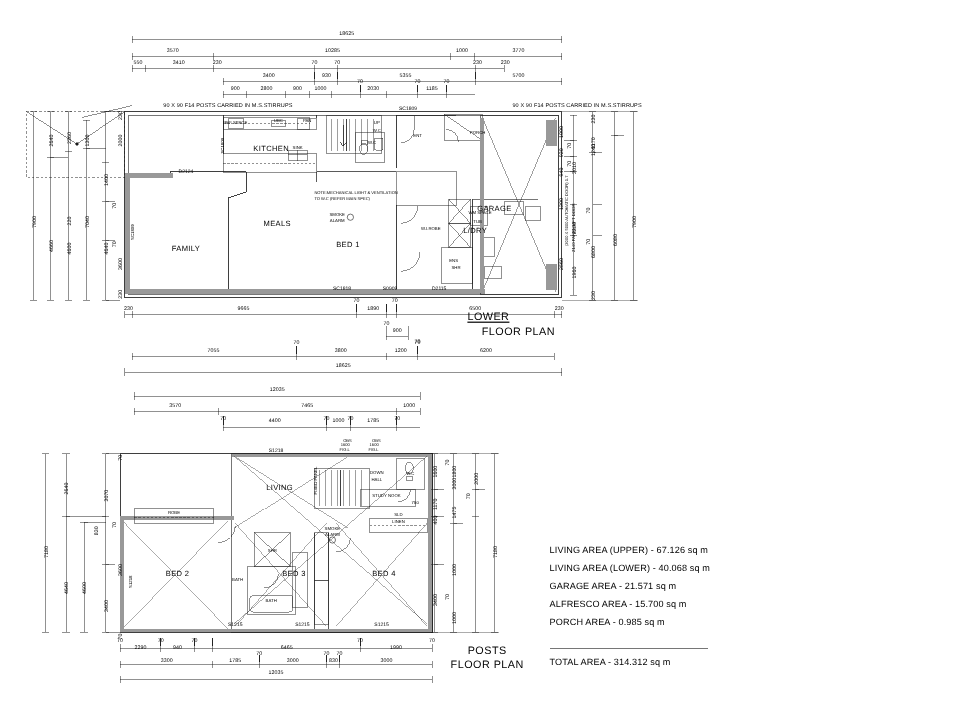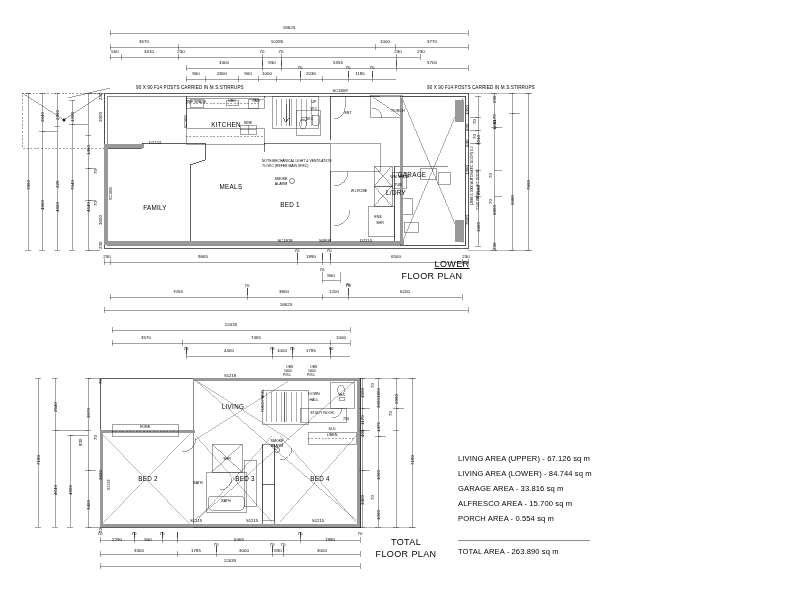--- a/index.html
+++ b/index.html
@@ -540,21 +540,21 @@
 
 <div class="lbl dim dim-c" style="left:178px;top:290px;">7055</div>
 <div class="lbl dim dim-c" style="left:247px;top:284px;">70</div>
 <div class="lbl dim dim-c" style="left:284px;top:290px;">3800</div>
 <div class="lbl dim dim-c" style="left:334px;top:290px;">1200</div>
 <div class="lbl dim dim-c" style="left:348px;top:284px;">70</div>
 <div class="lbl dim dim-c" style="left:405px;top:290px;">6200</div>
 
 <div class="lbl dim dim-c" style="left:286px;top:303px;">18625</div>
 
-<div class="lbl plantitle" style="left:452px;top:260px;text-decoration:underline;">LOWER</div>
+<div class="lbl plantitle" style="left:407px;top:260px;text-decoration:underline;">LOWER</div>
 <div class="lbl plantitle" style="left:432px;top:272px;">FLOOR PLAN</div>
 
 <div class="lbl dim dim-c" style="left:231px;top:323px;">12035</div>
 <div class="lbl dim dim-c" style="left:146px;top:336px;">3570</div>
 <div class="lbl dim dim-c" style="left:256px;top:336px;">7465</div>
 <div class="lbl dim dim-c" style="left:341px;top:336px;">1000</div>
 <div class="lbl dim dim-c" style="left:186px;top:347px;">70</div>
 <div class="lbl dim dim-c" style="left:272px;top:347px;">70</div>
 <div class="lbl dim dim-c" style="left:292px;top:347px;">70</div>
 <div class="lbl dim dim-c" style="left:331px;top:347px;">70</div>
@@ -637,23 +637,23 @@
 <div class="lbl dim dim-c" style="left:196px;top:549px;">1785</div>
 <div class="lbl dim dim-c" style="left:216px;top:543px;">70</div>
 <div class="lbl dim dim-c" style="left:244px;top:549px;">3000</div>
 <div class="lbl dim dim-c" style="left:272px;top:543px;">70</div>
 <div class="lbl dim dim-c" style="left:283px;top:543px;">70</div>
 <div class="lbl dim dim-c" style="left:278px;top:549px;">830</div>
 <div class="lbl dim dim-c" style="left:322px;top:549px;">3000</div>
 
 <div class="lbl dim dim-c" style="left:230px;top:559px;">12035</div>
 
-<div class="lbl plantitle" style="left:406px;top:538px;">TOTAL</div>
+<div class="lbl plantitle" style="left:406px;top:538px;">POSTS</div>
 <div class="lbl plantitle" style="left:406px;top:550px;">FLOOR PLAN</div>
 
 <div class="lbl arealine" style="left:458px;top:455px;">LIVING AREA (UPPER) - 67.126 sq m</div>
-<div class="lbl arealine" style="left:458px;top:470px;">LIVING AREA (LOWER) - 84.744 sq m</div>
-<div class="lbl arealine" style="left:458px;top:485px;">GARAGE AREA - 33.816 sq m</div>
+<div class="lbl arealine" style="left:458px;top:470px;">LIVING AREA (LOWER) - 40.068 sq m</div>
+<div class="lbl arealine" style="left:458px;top:485px;">GARAGE AREA - 21.571 sq m</div>
 <div class="lbl arealine" style="left:458px;top:500px;">ALFRESCO AREA - 15.700 sq m</div>
-<div class="lbl arealine" style="left:458px;top:515px;">PORCH AREA - 0.554 sq m</div>
-<div class="lbl arealine" style="left:458px;top:548px;">TOTAL AREA - 263.890 sq m</div>
+<div class="lbl arealine" style="left:458px;top:515px;">PORCH AREA - 0.985 sq m</div>
+<div class="lbl arealine" style="left:458px;top:548px;">TOTAL AREA - 314.312 sq m</div>
 
 </div>
 
 </body></html>

